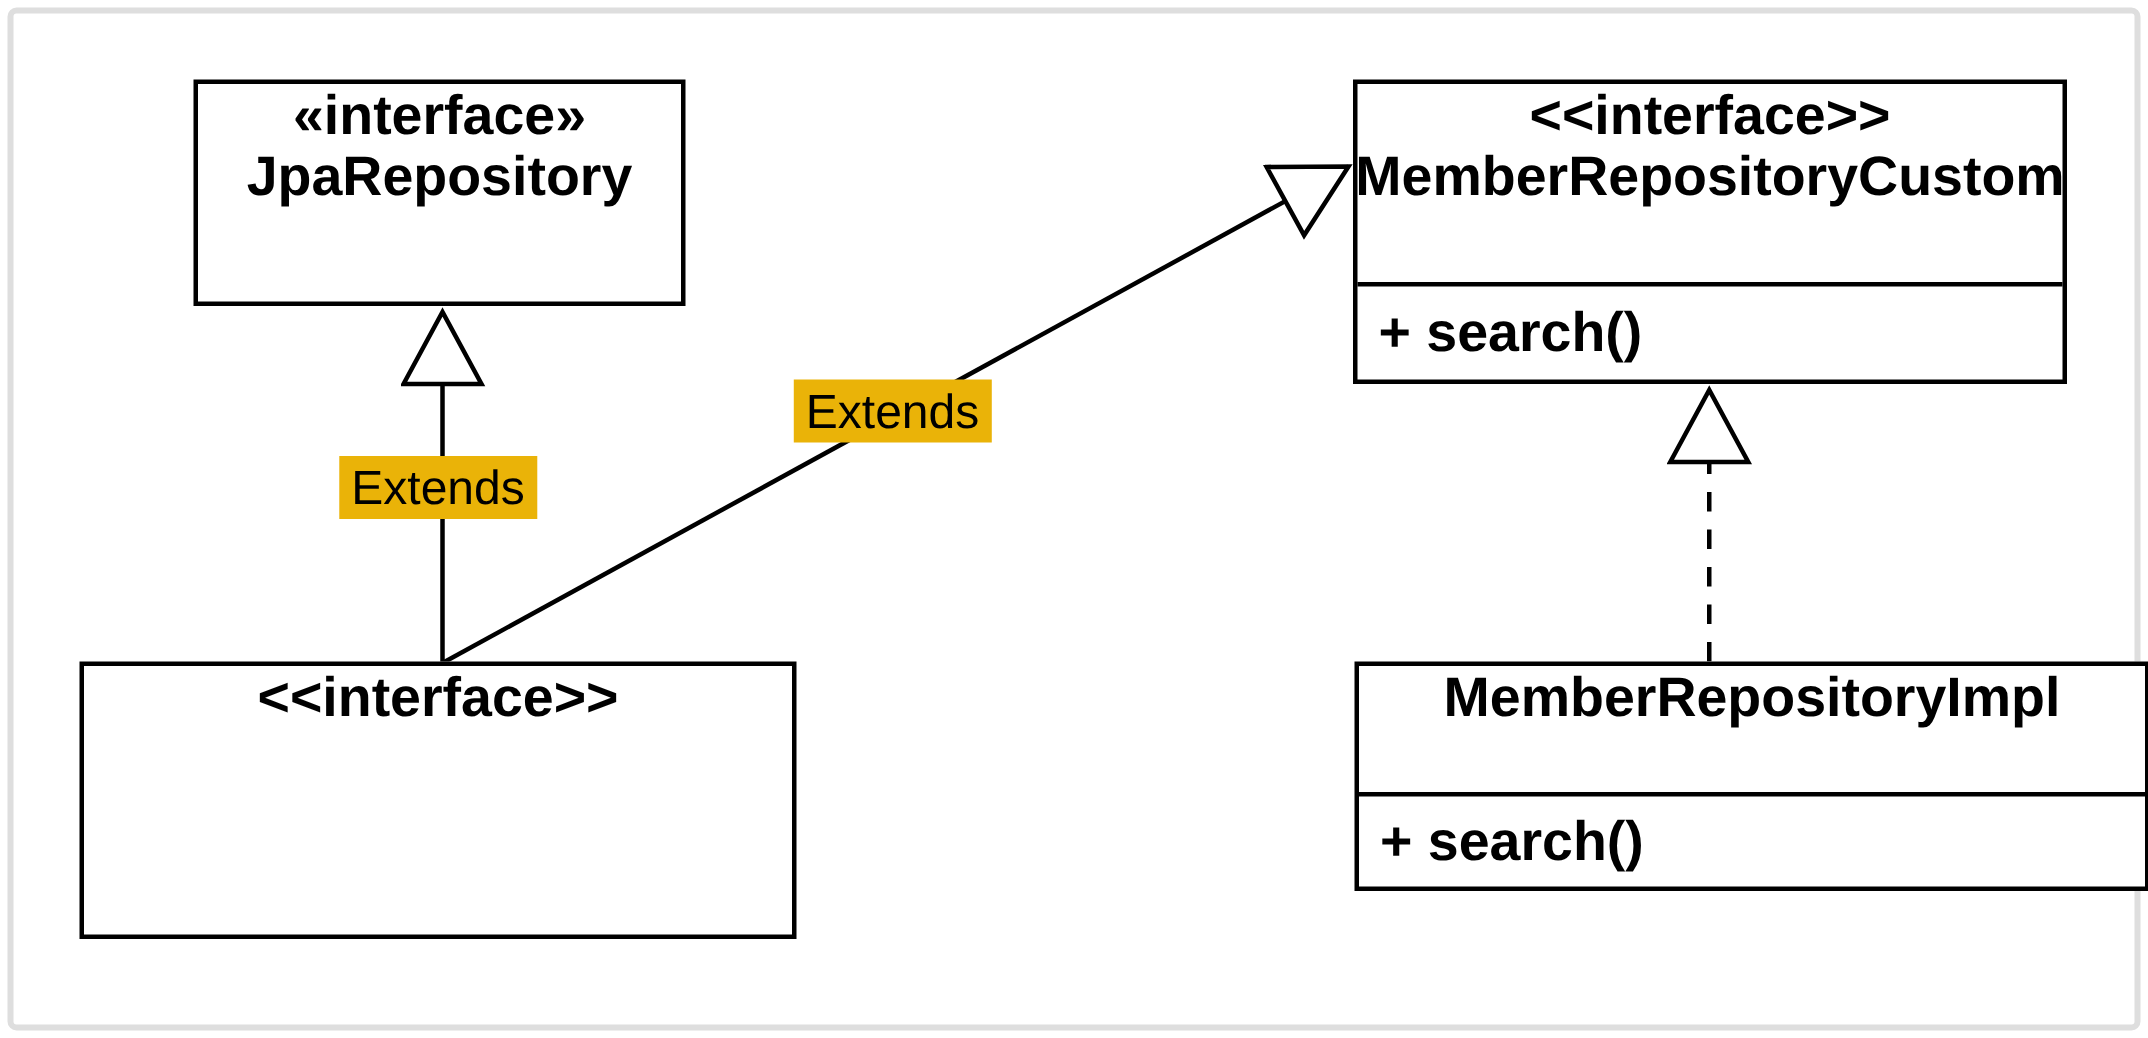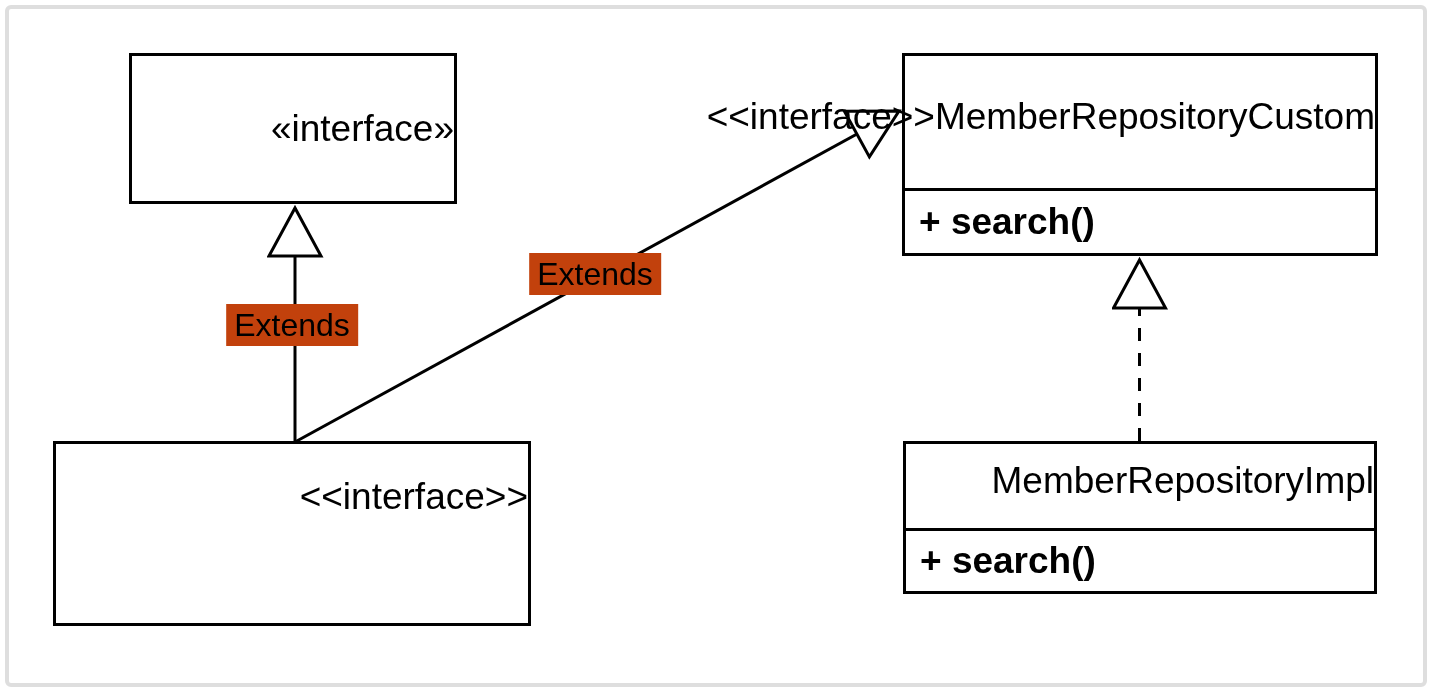--- a/index.html
+++ b/index.html
@@ -11,41 +11,41 @@
     position:absolute; left:5px; top:5px; right:5px; bottom:5px;
     border:4px solid #dedede; border-radius:6px; pointer-events:none;
   }
   svg.edges { position:absolute; left:0; top:0; pointer-events:none; }
 
   .uml-box {
     position:absolute; background:#ffffff; border:3px solid #000000;
     box-sizing:border-box; display:flex; flex-direction:column;
   }
   .title-sec {
-    display:flex; flex-direction:row; justify-content:flex-end; align-items:center;
-    text-align:center; font-size:37px; line-height:41px;
+    display:flex; flex-direction:column; justify-content:flex-start; align-items:center;
+    text-align:center; font-size:37px; line-height:41px;font-weight:bold;
   }
   .attrs-sec {
     border-top:3px solid #000000; flex:1; display:flex; align-items:center;
     padding-left:14px; font-size:37px;margin-top:11px;
   }
   .member-bold { font-weight:bold; }
 
   .box-a { left:129px; top:53px;  width:328px; height:151px; justify-content:center; }
   .box-b { left:902px; top:53px;  width:476px; height:203px; }
   .box-b .title-sec { height:121px; }
   .box-c { left:53px;  top:441px; width:478px; height:185px; }
   .box-c .title-sec { height:104px; }
-  .box-d { left:903px; top:441px; width:474px; height:153px; }
+  .box-d { left:903px; top:441px; width:530px; height:153px; }
   .box-d .title-sec { height:73px; }
   .box-a .title-sec { flex:1; }
 
   .edge-label {
     position:absolute; transform:translate(-50%,-50%);
-    background:#c2410c; font-size:32px; line-height:36px; padding:3px 8px;
+    background:#eab308; font-size:32px; line-height:36px; padding:3px 8px;
     white-space:nowrap;
   }
   .label-1 { left:292px; top:325px; }
   .label-2 { left:595px; top:274px; }
 </style>
 </head>
 <body>
 
 <div class="canvas">
 
@@ -58,20 +58,21 @@
       </marker>
     </defs>
     <line x1="295" y1="442" x2="295" y2="208" stroke="#000000" stroke-width="3" marker-end="url(#hollowTri)"></line>
     <line x1="295" y1="442" x2="899" y2="111" stroke="#000000" stroke-width="3" marker-end="url(#hollowTri)"></line>
     <line x1="1139.5" y1="441" x2="1139.5" y2="260" stroke="#000000" stroke-width="3" stroke-dasharray="13 12" marker-end="url(#hollowTri)"></line>
   </svg>
 
   <div class="uml-box box-a">
     <div class="title-sec">
       <div>«interface»</div>
+      <div>JpaRepository</div>
     </div>
   </div>
 
   <div class="uml-box box-b">
     <div class="title-sec">
       <div>&lt;&lt;interface&gt;&gt;</div>
       <div>MemberRepositoryCustom</div>
     </div>
     <div class="attrs-sec">
       <span class="member-bold">+ search()</span>

